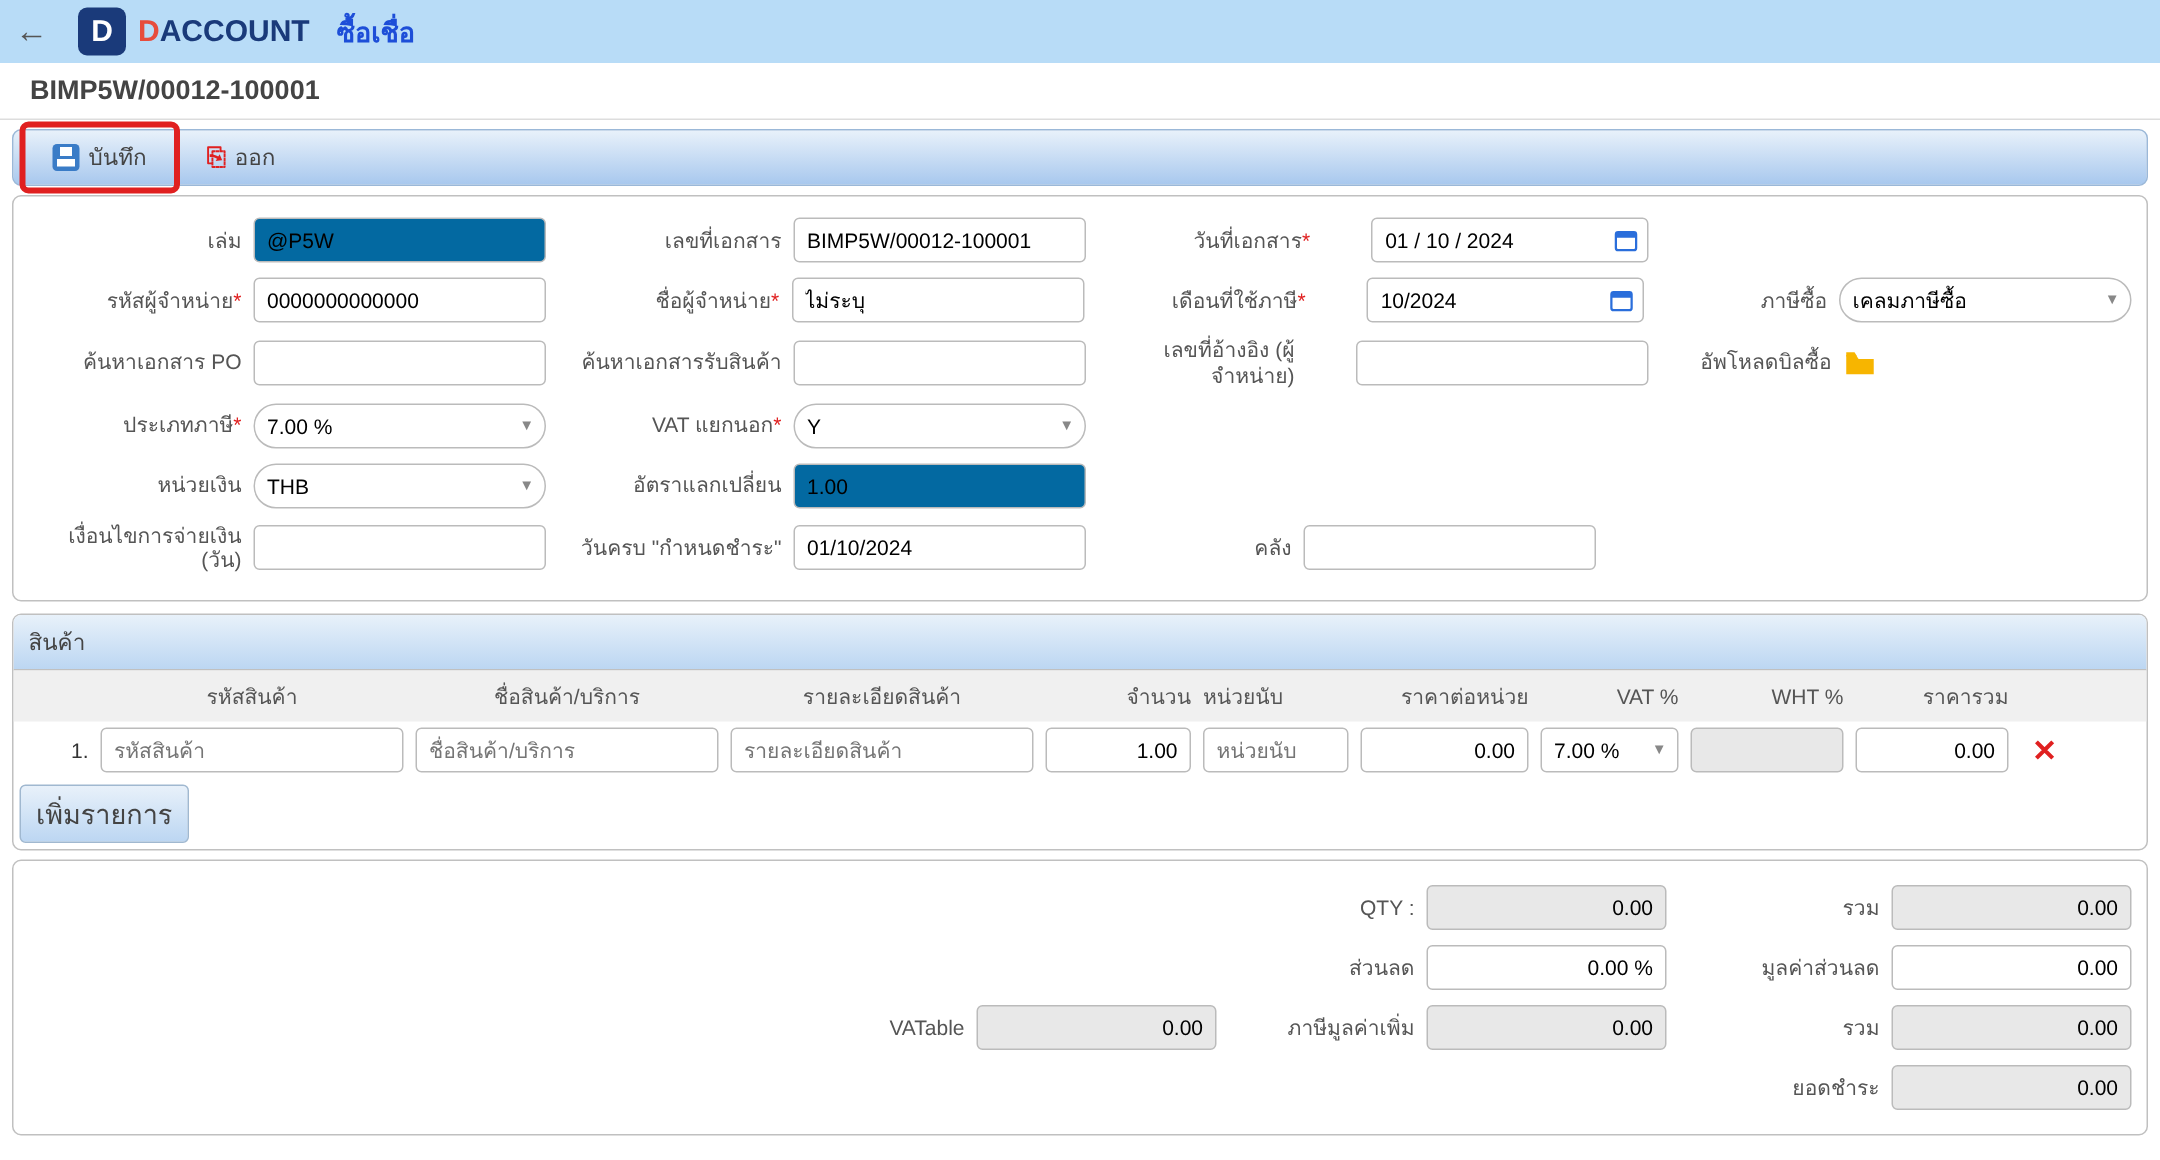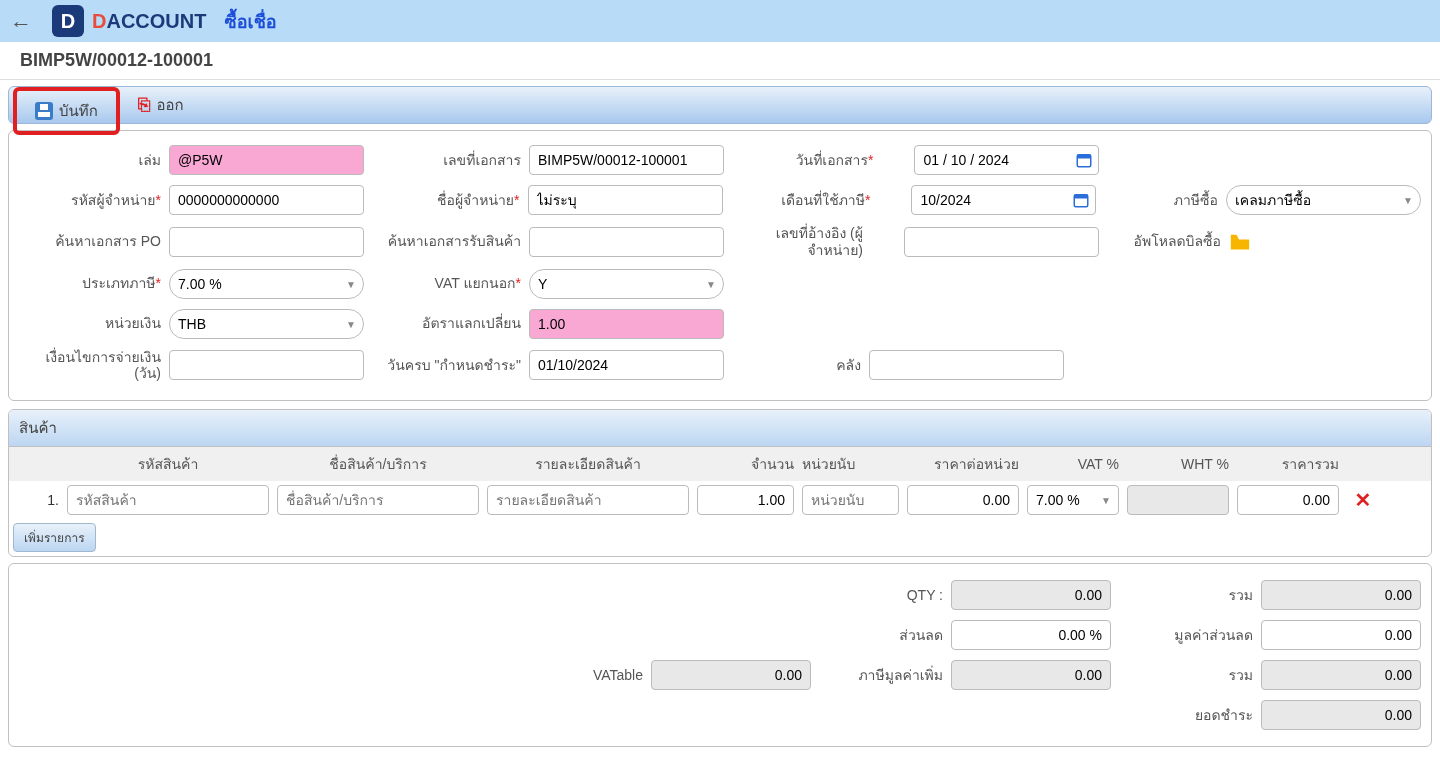--- a/index.html
+++ b/index.html
@@ -34,21 +34,21 @@
   color: #444;
 }
 
 .toolbar {
   margin: 6px 8px;
   background: linear-gradient(#e8f1fa, #a8c8ee);
   border: 1px solid #9bb8d8;
   border-radius: 6px;
   height: 38px;
   display: flex;
-  align-items: flex-start;
+  align-items: center;
   padding: 0 4px;
   position: relative;
 }
 .tb-btn {
   display: inline-flex;
   align-items: center;
   padding: 6px 10px;
   cursor: pointer;
   font-size: 15px;
   color: #444;
@@ -80,21 +80,21 @@
 .req { color: #e02020; }
 .finput {
   width: 195px;
   height: 30px;
   border: 1px solid #bbb;
   border-radius: 4px;
   padding: 0 8px;
   background: #fff;
   font-size: 14px;
 }
-.finput.readonly { background: #f9a8d4; }
+.finput.readonly { background: #0369a1; }
 .finput.sel { background: #fff; }
 .select-wrap { position: relative; width: 195px; }
 .select-wrap .finput { width: 100%; padding-right: 16px; border-radius: 15px; }
 .select-caret { position: absolute; right: 8px; top: 50%; transform: translateY(-50%); color: #888; font-size: 10px; pointer-events:none;}
 
 .date-wrap { position: relative; width: 195px; }
 .date-wrap .finput { width: 100%; padding-right: 30px; }
 .cal-icon { position: absolute; right: 6px; top: 50%; transform: translateY(-50%); width:18px; height:18px; }
 .cal-icon svg { width: 18px; height: 18px; }
 
@@ -145,21 +145,21 @@
 .tinput.readonly { background: #e8e8e8; }
 .del-x { color: #e02020; font-size: 20px; font-weight: bold; cursor: pointer; }
 
 .add-row-btn {
   display: inline-block;
   margin: 4px;
   padding: 4px 10px;
   background: linear-gradient(#e8f1fa, #bcd6f2);
   border: 1px solid #a0b8d0;
   border-radius: 4px;
-  font-size: 12px;
+  font-size: 18px;
   color: #444;
   cursor: pointer;
 }
 
 .summary-panel {
   margin: 6px 8px 8px;
   border: 1px solid #c0c0c0;
   border-radius: 6px;
   padding: 16px 10px;
 }

